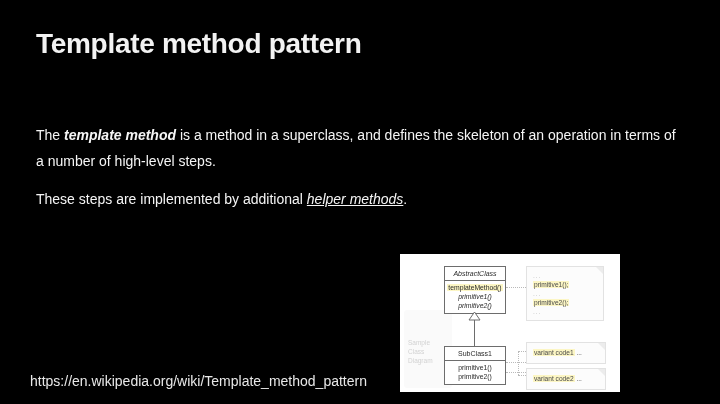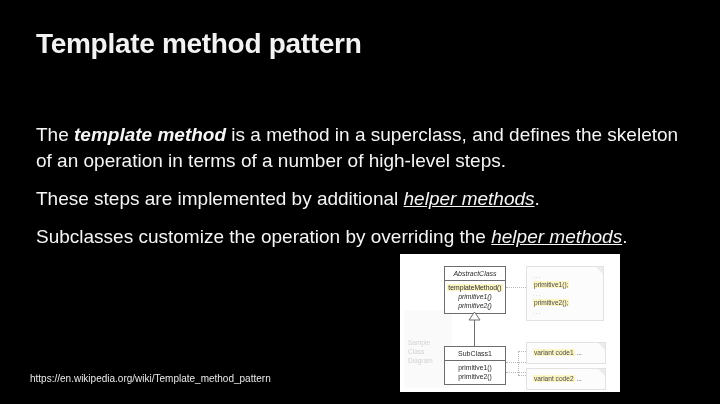--- a/index.html
+++ b/index.html
@@ -28,42 +28,42 @@
     color: #f2f2f2;
     letter-spacing: -0.3px;
     white-space: nowrap;
   }
   .body-block {
     position: absolute;
     left: 36px;
     top: 122px;
     width: 648px;
     color: #f5f5f5;
-    font-size: 19px;
+    font-size: 14px;
     line-height: 26px;
   }
   .para {
     margin: 0 0 12px 0;
   }
   .para:last-child {
     margin-bottom: 0;
   }
   .bi {
     font-weight: bold;
     font-style: italic;
   }
   .iu {
     font-style: italic;
     text-decoration: underline;
   }
   .source-url {
     position: absolute;
     left: 30px;
     top: 373px;
-    font-size: 10px;
+    font-size: 14px;
     color: #e8e8e8;
     white-space: nowrap;
   }
 
   
   .diagram-panel {
     position: absolute;
     left: 400px;
     top: 254px;
     width: 220px;
@@ -229,21 +229,20 @@
 
 <div class="slide">
 
   <div class="slide-title">Template method pattern</div>
 
   <div class="body-block">
     <p class="para"><span>The </span><span class="bi">template method</span><span> is a method in a superclass, and defines the skeleton of an operation in terms of a number of high-level steps.</span></p>
 
     <p class="para"><span>These steps are implemented by additional </span><span class="iu">helper methods</span><span>.</span></p>
 
-    <p class="para"><span>Subclasses customize the operation by overriding the </span><span class="iu">helper methods</span><span>.</span></p>
   </div>
 
   <div class="source-url">https://en.wikipedia.org/wiki/Template_method_pattern</div>
 
   <div class="diagram-panel">
     <div class="diagram-inner">
 
       <div class="watermark-box"></div>
       <div class="sample-label">Sample Class Diagram</div>
 

